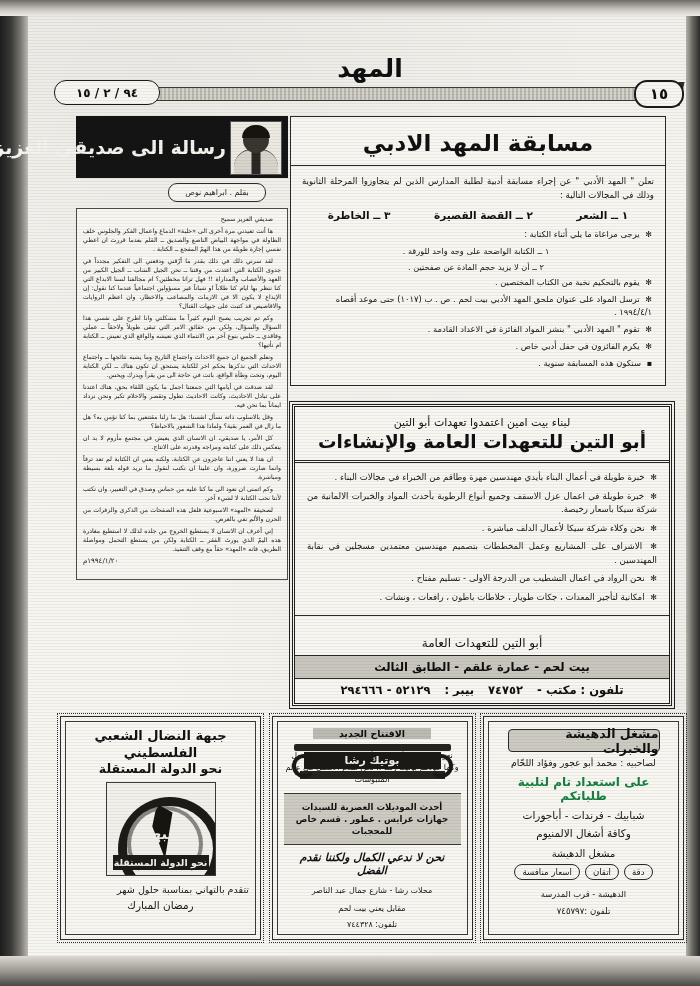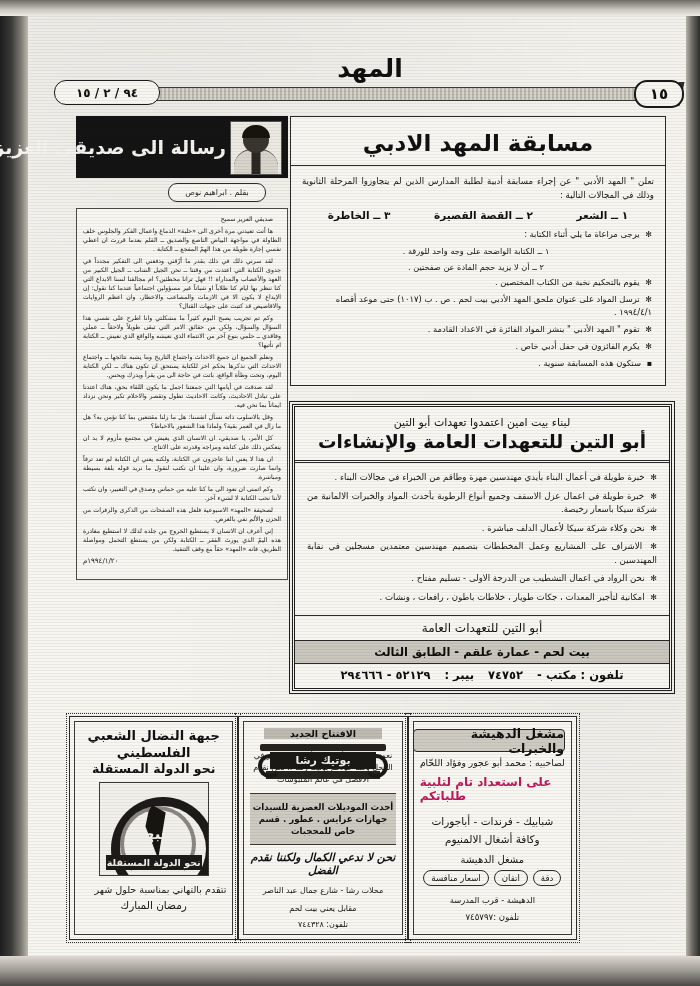--- a/index.html
+++ b/index.html
@@ -125,41 +125,41 @@
     position:absolute;right:14px;top:388px;width:374px;
     border:3px double #1f1f1d;background:#f7f6f1;
     outline:1px solid #1f1f1d;outline-offset:2px;
   }
   .abu-sub{text-align:center;font-size:11px;color:#17150f;padding:9px 0 2px 0;}
   .abu-name{text-align:center;font-size:18.5px;font-weight:bold;color:#101010;
     padding:0 0 8px 0;border-bottom:3px double #2a2a28;}
   .abu-list{padding:8px 12px 6px 12px;}
   .abu-li{font-size:8.6px;line-height:13.5px;color:#17150f;text-align:justify;margin:0 0 5px 0;}
   .abu-foot-name{text-align:center;font-size:12px;color:#17150f;
-    border-top:1px solid #2a2a28;padding:5px 0 5px 0;}
+    border-top:1px solid #2a2a28;padding:20px 0 5px 0;}
   .abu-addr{background:#c9c6be;border-top:1px solid #2a2a28;border-bottom:1px solid #2a2a28;
     text-align:center;font-size:11.5px;font-weight:bold;color:#0e0e0c;padding:4px 0;}
   .abu-tel{text-align:center;font-size:11.5px;font-weight:bold;color:#0e0e0c;padding:4px 0 6px 0;}
   .abu-tel span{margin:0 5px;}
 
   
-  .bottom-row{position:absolute;left:41px;top:700px;width:508px;height:228px;
+  .bottom-row{position:absolute;left:32px;top:700px;width:624px;height:228px;
     display:flex;flex-direction:row-reverse;justify-content:space-between;}
   .bad{width:199px;height:222px;position:relative;background:#f7f6f1;
     border:1px solid #2a2a28;outline:1px dotted #2a2a28;outline-offset:2px;}
   .bad-in{position:absolute;inset:4px;border:1px solid #3c3a36;padding:5px 6px;
     display:flex;flex-direction:column;}
 
   
   .alu-title{margin:2px auto 5px auto;width:150px;height:21px;background:#cdcac2;
     border:1px solid #2a2a28;border-radius:4px;
     display:flex;align-items:center;justify-content:center;
     font-size:12.5px;font-weight:bold;color:#101010;}
   .alu-owner{text-align:center;font-size:9.2px;color:#17150f;margin-bottom:7px;}
-  .alu-l1{text-align:left;font-size:12px;font-weight:bold;color:#be185d;margin-bottom:12px;}
+  .alu-l1{text-align:center;font-size:12px;font-weight:bold;color:#15803d;margin-bottom:6px;}
   .alu-l2{text-align:center;font-size:10.5px;color:#17150f;margin-bottom:6px;}
   .alu-l3{text-align:center;font-size:10.5px;color:#17150f;margin-bottom:9px;}
   .alu-brand{text-align:center;font-size:10px;color:#17150f;margin-bottom:5px;}
   .alu-badges{display:flex;justify-content:center;gap:5px;margin-bottom:9px;}
   .badge{border:1px solid #2a2a28;border-radius:11px;padding:2px 7px;
     font-size:8.6px;color:#17150f;white-space:nowrap;}
   .alu-addr{text-align:center;font-size:8.4px;color:#17150f;margin-bottom:7px;}
   .alu-tel{text-align:center;font-size:8.6px;color:#17150f;}
 
   

